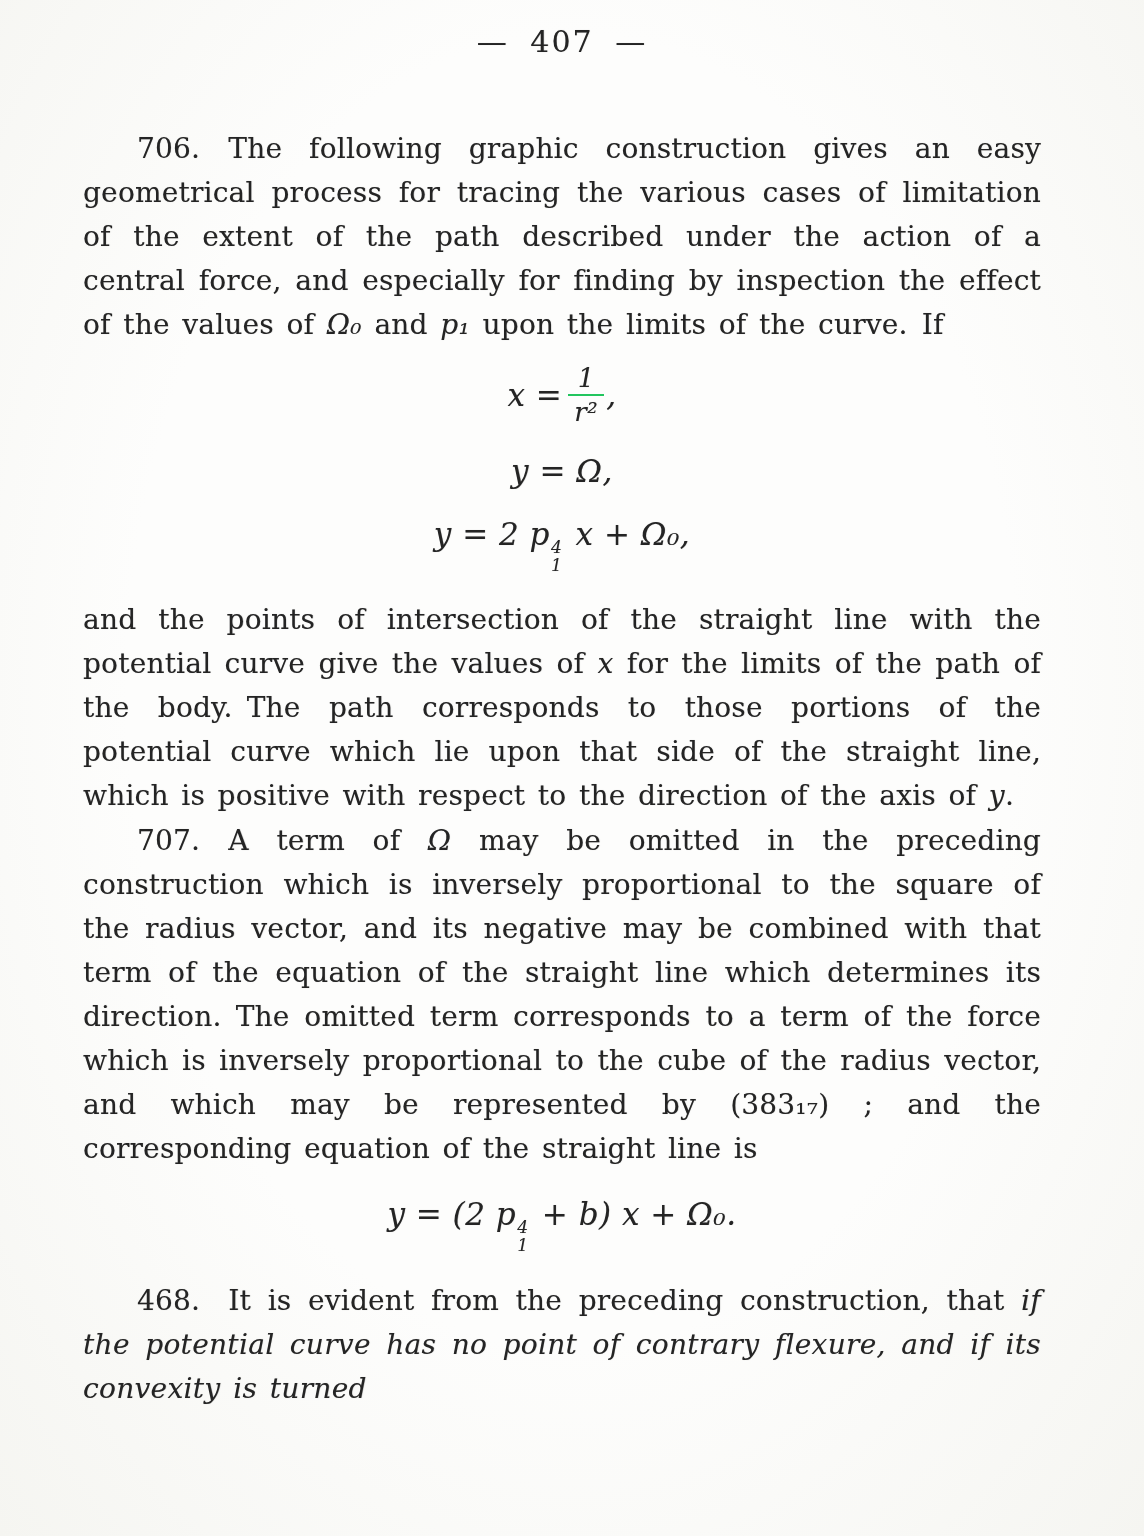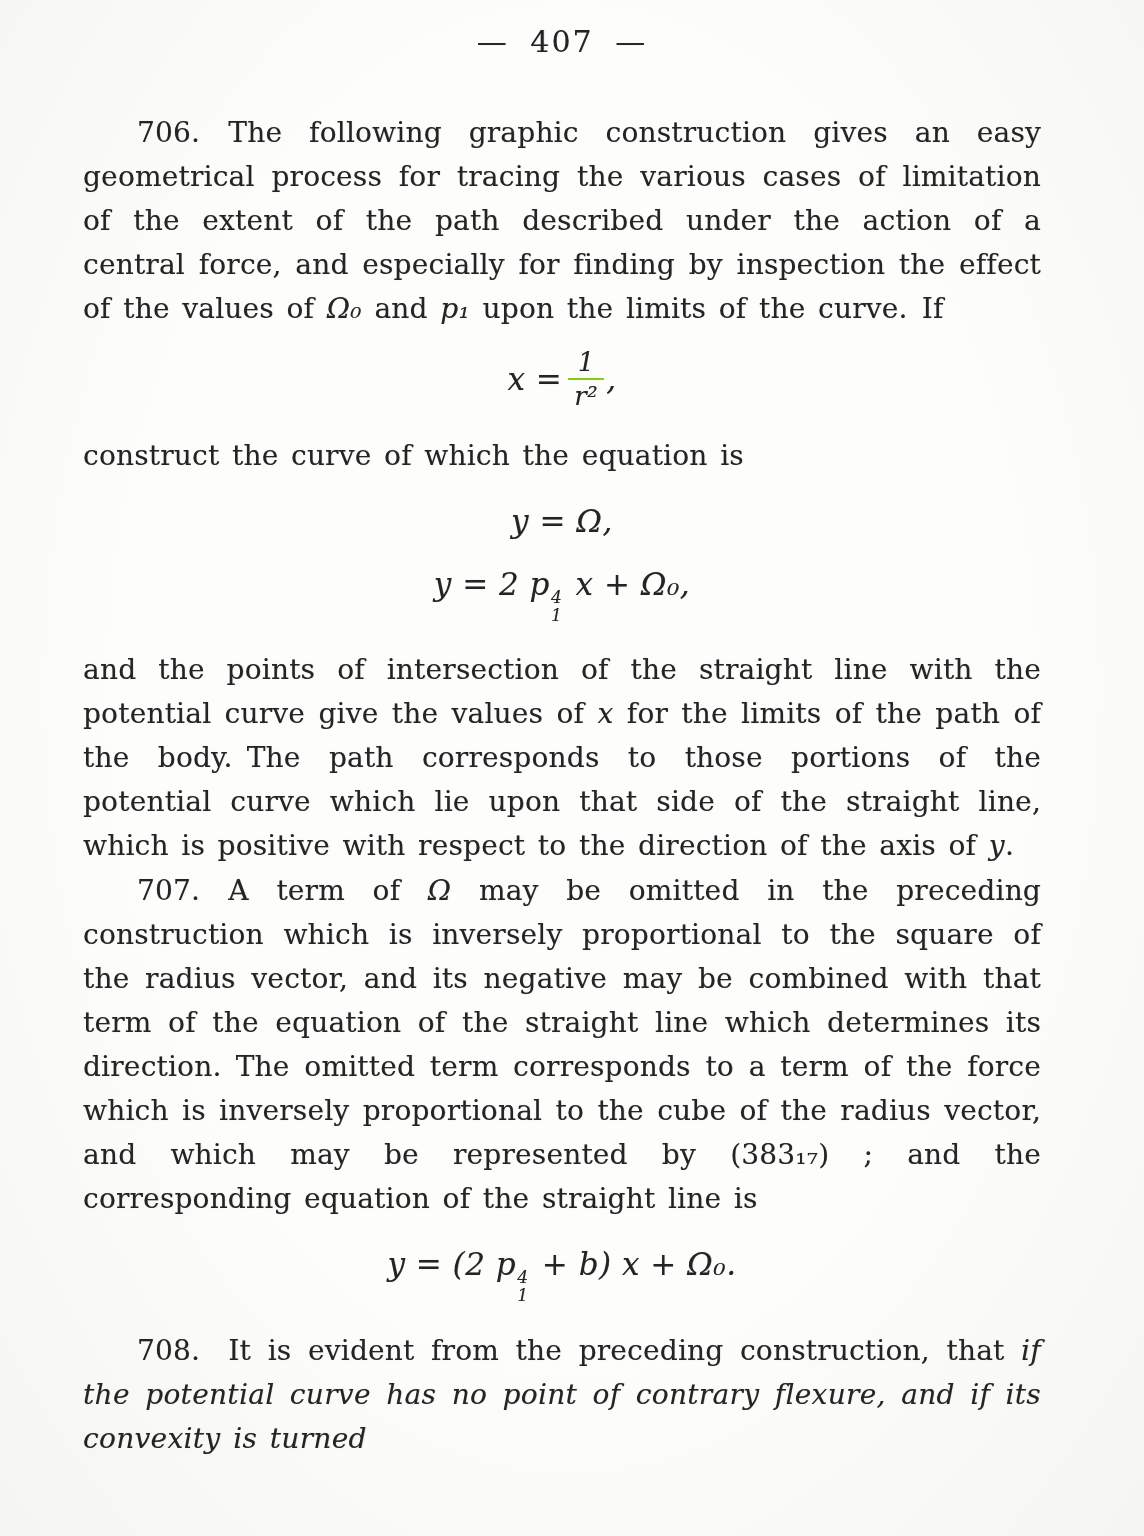--- a/index.html
+++ b/index.html
@@ -19,21 +19,21 @@
     width: 1144px;
     height: 1536px;
     padding: 24px 102px 0 82px;
     text-shadow: 0.3px 0.3px 0.7px rgba(45,45,45,0.35);
   }
   .page-number {
     text-align: center;
     font-size: 30px;
     letter-spacing: 2px;
     word-spacing: 10px;
-    margin-bottom: 52px;
+    margin-bottom: 68px;
   }
   .para {
     margin: 1px;
     font-size: 28px;
     line-height: 44px;
     text-align: justify;
     word-spacing: 3.5px;
     letter-spacing: 0.2px;
   }
   .para.indent { text-indent: 54px; }
@@ -54,21 +54,21 @@
   }
   .frac {
     display: inline-flex;
     flex-direction: column;
     align-items: center;
     margin: 0 2px 0 6px;
     font-size: 26px;
     line-height: 1.2;
   }
   .frac .den {
-    border-top: 2px solid #84cc16;
+    border-top: 2px solid #22c55e;
     padding: 1px 6px 0 6px;
   }
   .stack {
     display: inline-flex;
     flex-direction: column;
     align-items: center;
     font-size: 17px;
     line-height: 1.05;
     vertical-align: -0.45em;
     margin: 0 3px 0 1px;
@@ -86,34 +86,33 @@
 
   <div class="equation eq-frac">
     <span class="eq-mid">x =</span>
     <span class="frac">
       <span class="num">1</span>
       <span class="den">r²</span>
     </span>
     <span>,</span>
   </div>
 
-  <p class="para"><span>construct the curve of which the equation is</span></p>
 
   <div class="equation">y = Ω,</div>
 
 
   <div class="equation"><span class="eq-mid">y = 2 p</span><span class="stack">
         <span>4</span>
         <span>1</span>
       </span><span class="eq-mid"> x + Ω₀,</span></div>
 
   <p class="para"><span>and the points of intersection of the straight line with the potential curve give the values of </span><em>x</em><span> for the limits of the path of the body. The path corresponds to those portions of the potential curve which lie upon that side of the straight line, which is positive with respect to the direction of the axis of </span><em>y</em><span>.</span></p>
 
   <p class="para indent"><span>707. A term of </span><em>Ω</em><span> may be omitted in the preceding construction which is inversely proportional to the square of the radius vector, and its negative may be combined with that term of the equation of the straight line which determines its direction. The omitted term corresponds to a term of the force which is inversely proportional to the cube of the radius vector, and which may be represented by (383₁₇) ; and the corresponding equation of the straight line is</span></p>
 
   <div class="equation"><span class="eq-mid">y = (2 p</span><span class="stack">
         <span>4</span>
         <span>1</span>
       </span><span class="eq-mid"> + b) x + Ω₀.</span></div>
 
-  <p class="para indent"><span>708. It is evident from the preceding construction, that </span><em>if the potential curve has no point of contrary flexure, and if its convexity is turned</em></p>
+  <p class="para indent"><span>468. It is evident from the preceding construction, that </span><em>if the potential curve has no point of contrary flexure, and if its convexity is turned</em></p>
 
 </div>
 
 </body></html>

